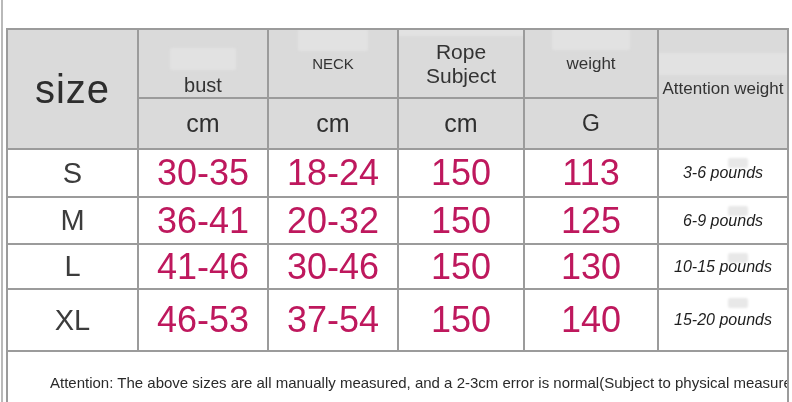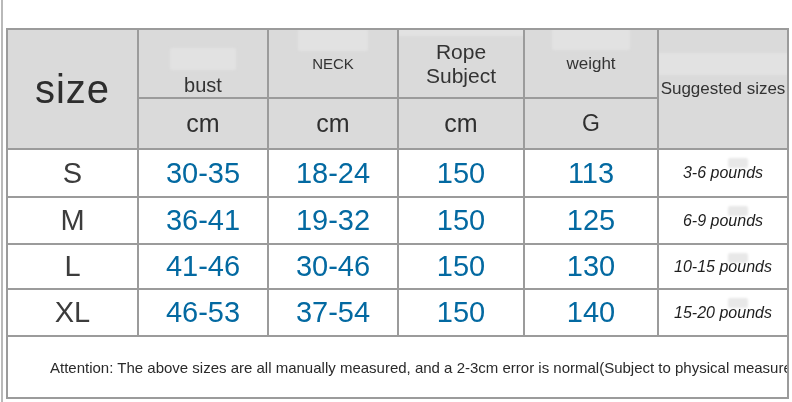--- a/index.html
+++ b/index.html
@@ -33,21 +33,21 @@
     background:#e2e2e2;border-radius:2px;filter:blur(1px);z-index:-1;
   }
   .lbl-bust{font-size:20px;margin-top:44px;}
   .lbl-neck{font-size:15px;}
   .lbl-rope{font-size:21px;}
   .lbl-weight{font-size:17px;text-align:center;}
   .lbl-suggested{font-size:17px;}
   .cell-unit{font-size:25px;font-weight:bold;color:#2f2f2f;}
   .cell-unit-g{font-size:23px;font-weight:bold;color:#2f2f2f;}
   .cell-sizeletter{font-size:29px;color:#3c3c3c;}
-  .cell-value{font-size:29px;color:#0369a1;}
+  .cell-value{font-size:36px;color:#be185d;}
   .cell-pounds{font-size:16px;color:#1e1e1e;position:relative;font-style:italic;}
   .cell-pounds .smudge{
     position:absolute;top:8px;left:54%;width:20px;height:10px;
     background:#d6d6d6;opacity:.55;filter:blur(1px);border-radius:2px;
   }
   .footer-cell{height:62px;}
   .footer-wrap{
     display:flex;align-items:center;justify-content:space-between;
     padding:0 30px 0 42px;width:100%;height:100%;
   }
@@ -79,21 +79,21 @@
         <th>
           <span class="hdr-label lbl-neck">NECK</span>
         </th>
         <th>
           <span class="hdr-label lbl-rope">Rope Subject</span>
         </th>
         <th>
           <span class="hdr-label lbl-weight">weight</span>
         </th>
         <th rowspan="2">
-          <span class="hdr-label lbl-suggested">Suggested sizes</span>
+          <span class="hdr-label lbl-suggested">Attention weight</span>
         </th>
       </tr>
       <tr style="height:51px">
         <th class="cell-unit">cm</th>
         <th class="cell-unit">cm</th>
         <th class="cell-unit">cm</th>
         <th class="cell-unit cell-unit-g">G</th>
       </tr>
     </thead>
     <tbody>
@@ -101,34 +101,34 @@
         <td class="cell-sizeletter">S</td>
         <td class="cell-value">30-35</td>
         <td class="cell-value">18-24</td>
         <td class="cell-value">150</td>
         <td class="cell-value">113</td>
         <td class="cell-pounds"><span class="smudge"></span><span>3-6 pounds</span></td>
       </tr>
       <tr style="height:47px">
         <td class="cell-sizeletter">M</td>
         <td class="cell-value">36-41</td>
-        <td class="cell-value">19-32</td>
+        <td class="cell-value">20-32</td>
         <td class="cell-value">150</td>
         <td class="cell-value">125</td>
         <td class="cell-pounds"><span class="smudge"></span><span>6-9 pounds</span></td>
       </tr>
       <tr style="height:45px">
         <td class="cell-sizeletter">L</td>
         <td class="cell-value">41-46</td>
         <td class="cell-value">30-46</td>
         <td class="cell-value">150</td>
         <td class="cell-value">130</td>
         <td class="cell-pounds"><span class="smudge"></span><span>10-15 pounds</span></td>
       </tr>
-      <tr style="height:47px">
+      <tr style="height:62px">
         <td class="cell-sizeletter">XL</td>
         <td class="cell-value">46-53</td>
         <td class="cell-value">37-54</td>
         <td class="cell-value">150</td>
         <td class="cell-value">140</td>
         <td class="cell-pounds"><span class="smudge"></span><span>15-20 pounds</span></td>
       </tr>
     </tbody>
     <tfoot>
       <tr>

